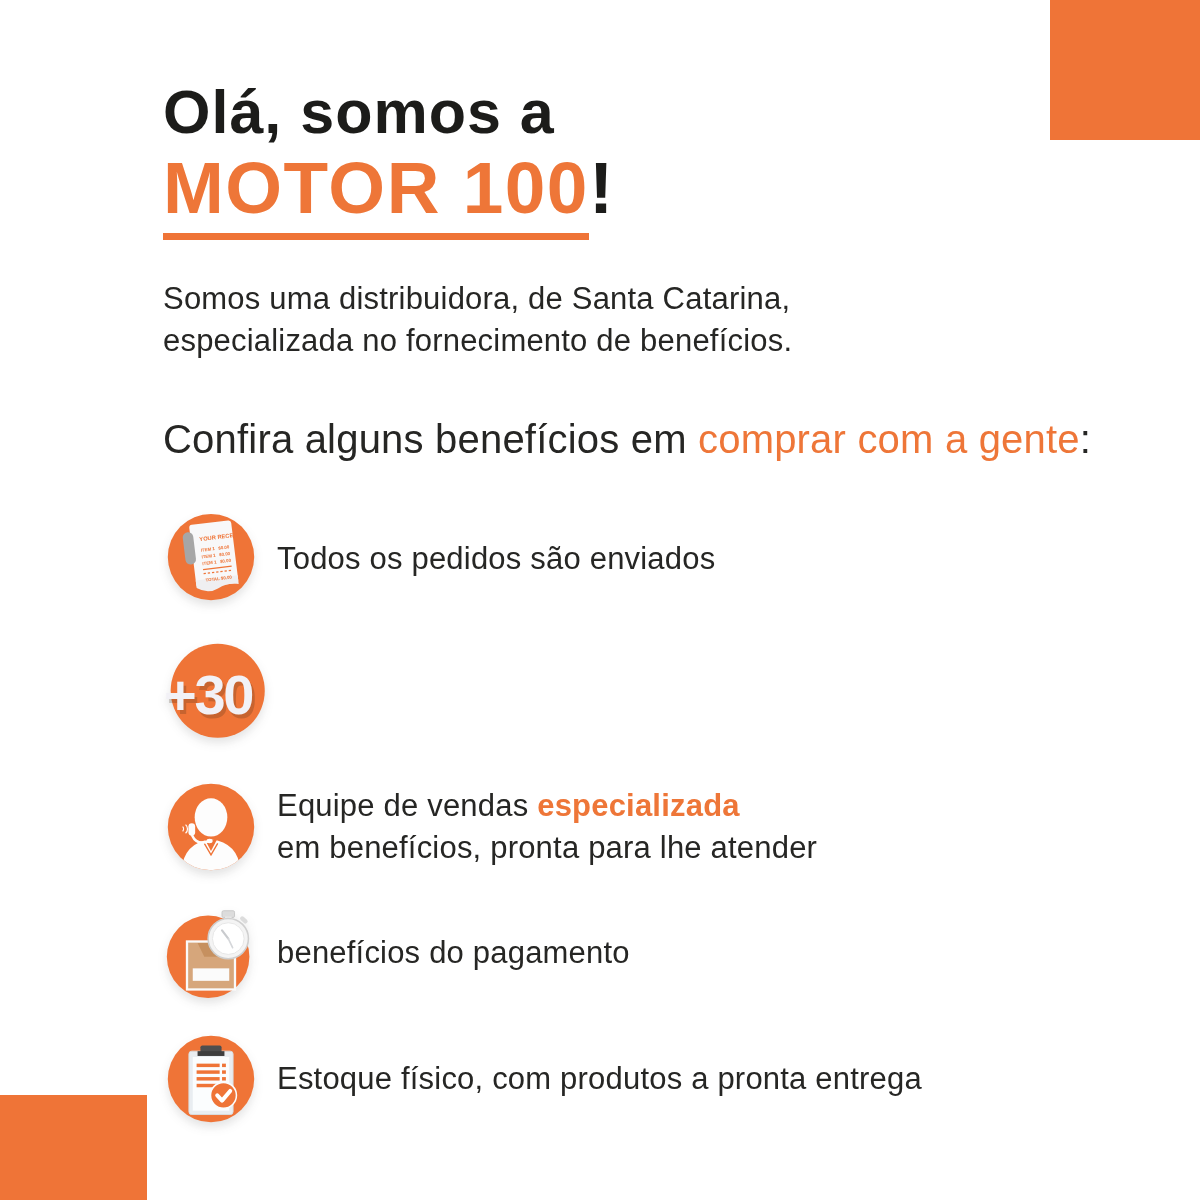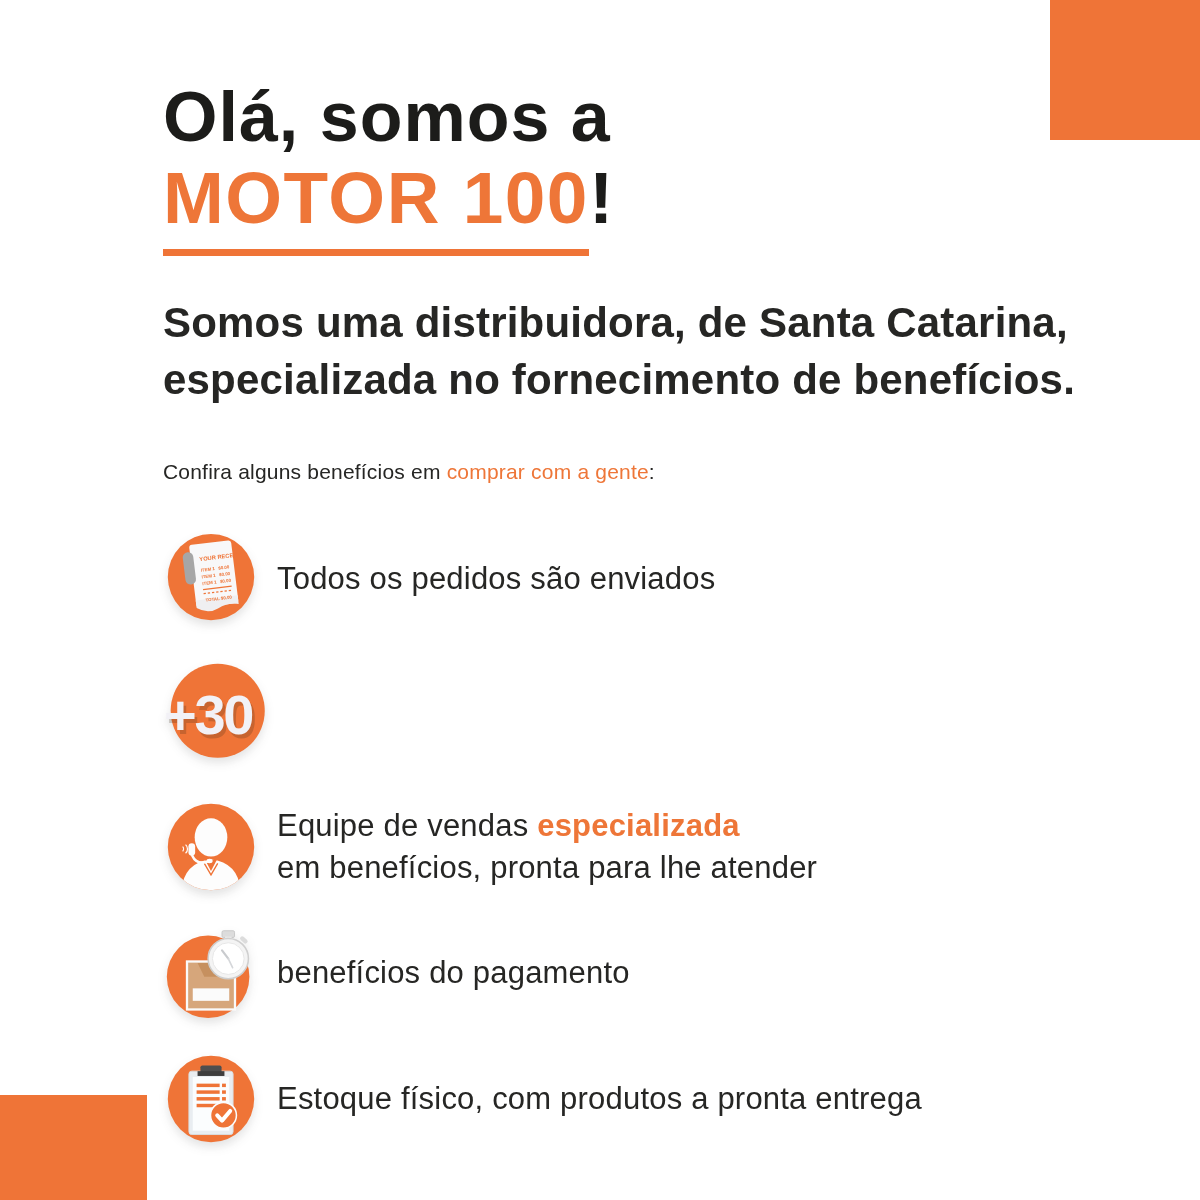--- a/index.html
+++ b/index.html
@@ -17,34 +17,34 @@
     color:var(--body);
     overflow:hidden;
   }
   .corner{position:absolute;background:var(--orange);}
   .corner.tr{top:0;right:0;width:150px;height:140px;}
   .corner.bl{bottom:0;left:0;width:147px;height:105px;}
 
   .content{position:absolute;left:163px;top:78px;width:930px;}
 
   .greeting{
-    font-size:70px;font-weight:700;color:var(--ink);
+    font-size:61px;font-weight:700;color:var(--ink);
     letter-spacing:1px;line-height:1.12;
   }
   .brand-line{margin-top:4px;font-size:73px;font-weight:700;letter-spacing:1.5px;line-height:1.05;}
   .brand{
     color:var(--orange-text);
     display:inline-block;
-    padding-bottom:12px;
+    padding-bottom:6px;
     border-bottom:7px solid var(--orange);
   }
   .bang{color:var(--ink);}
 
-  .intro{margin-top:38px;font-size:42px;line-height:1.36;color:var(--body);letter-spacing:0.2px;font-weight:bold;}
-  .lead{margin-top:50px;font-size:21px;line-height:1.36;letter-spacing:0.2px;}
+  .intro{margin-top:38px;font-size:31px;line-height:1.36;color:var(--body);letter-spacing:0.2px;}
+  .lead{margin-top:50px;font-size:40px;line-height:1.36;letter-spacing:0.2px;}
   .hl{color:var(--orange-text);}
   .hl-b{color:var(--orange-text);font-weight:700;}
 
   .benefits{margin-top:44px;list-style:none;}
   .benefit{display:flex;align-items:center;gap:18px;margin-bottom:30px;min-height:96px;}
   .iconwrap{width:96px;height:96px;flex:0 0 auto;}
   .iconwrap svg{width:100%;height:100%;overflow:visible;filter:drop-shadow(0 5px 5px rgba(40,40,40,.13));}
   .benefit.plus .iconwrap{width:112px;height:112px;margin-left:-8px;margin-right:-8px;}
   .btext{font-size:31px;line-height:1.36;letter-spacing:0.2px;}
 

